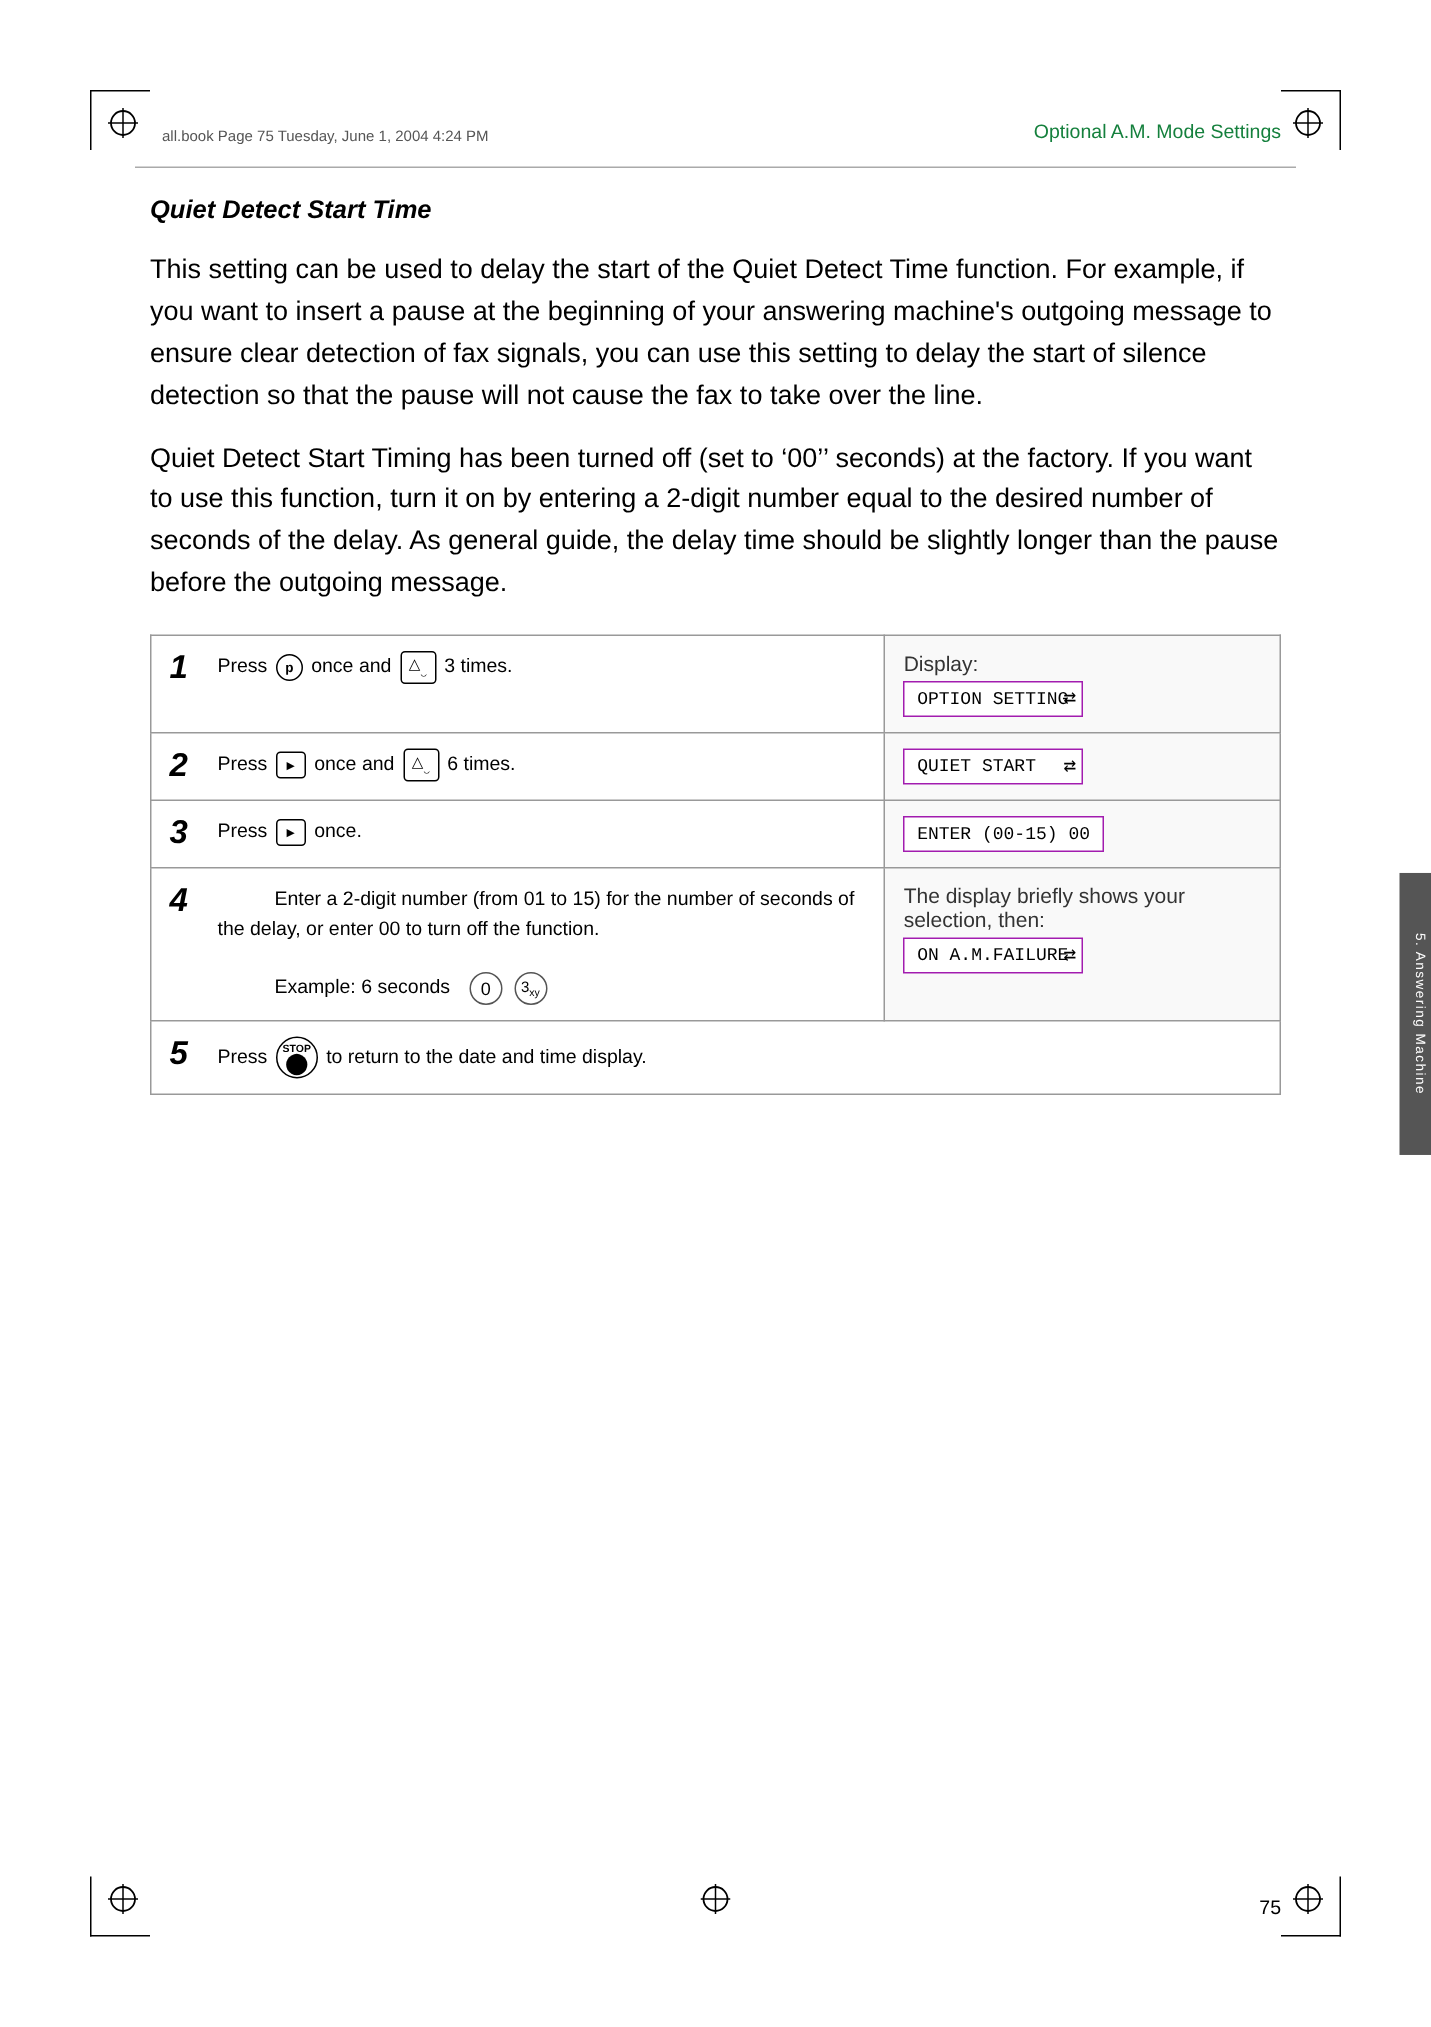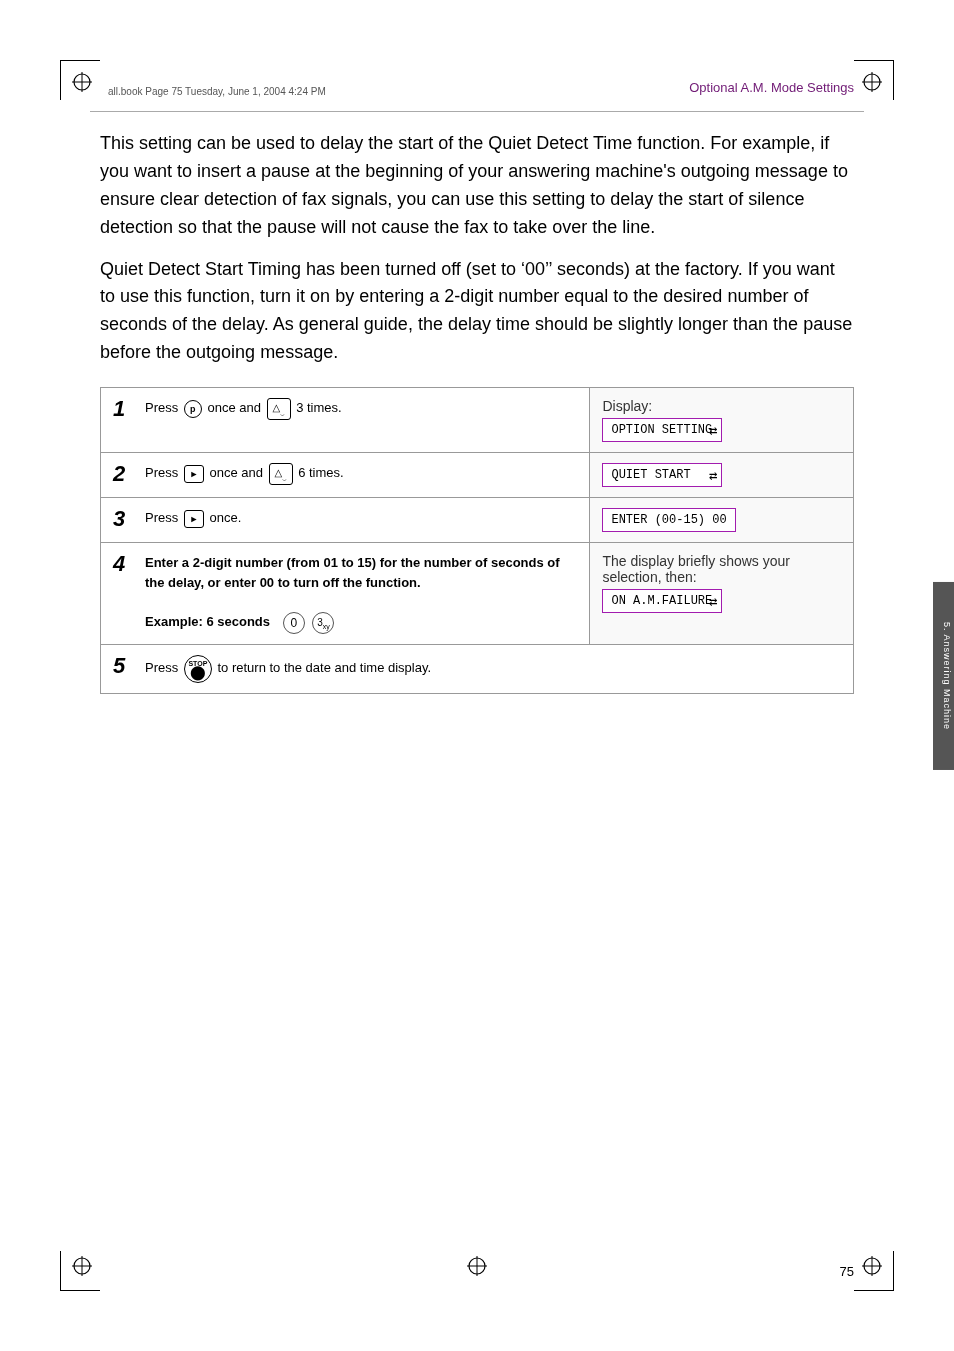--- a/index.html
+++ b/index.html
@@ -34,21 +34,21 @@
       font-size: 11px;
       color: #555;
       padding-bottom: 3px;
     }
 
     .page-header-right {
       position: absolute;
       top: 80px;
       right: 100px;
       font-size: 13px;
-      color: #701a75;
+      color: #15803d;
     }
 
     
     .content {
       position: absolute;
       top: 130px;
       left: 100px;
       right: 100px;
     }
 
@@ -98,21 +98,22 @@
       line-height: 1;
     }
 
     .step-content {
       margin-left: 32px;
       font-size: 13px;
       line-height: 1.5;
     }
 
     .step-bold {
-      font-weight: bold;
+      font-weight: normal;
+      margin-left: 38px;
     }
 
     .display-label {
       font-size: 14px;
       color: #333;
       margin-bottom: 4px;
     }
 
     .display-box {
       border: 1px solid #a21caf;
@@ -278,20 +279,21 @@
 </div>
 
 <div class="header-file-info">all.book   Page 75   Tuesday, June 1, 2004   4:24 PM</div>
 
 <div class="header-line"></div>
 
 <div class="page-header-right">Optional A.M. Mode Settings</div>
 
 <div class="content">
 
+  <div class="section-title">Quiet Detect Start Time</div>
 
   <div class="intro-text">This setting can be used to delay the start of the Quiet Detect Time function. For example, if you want to insert a pause at the beginning of your answering machine's outgoing message to ensure clear detection of fax signals, you can use this setting to delay the start of silence detection so that the pause will not cause the fax to take over the line.</div>
   <div class="intro-text">Quiet Detect Start Timing has been turned off (set to ‘00’’ seconds) at the factory. If you want to use this function, turn it on by entering a 2-digit number equal to the desired number of seconds of the delay. As general guide, the delay time should be slightly longer than the pause before the outgoing message.</div>
 
   <table class="steps-table">
 
     <tbody>
         <tr>
       <td class="step-left">
         <div>

